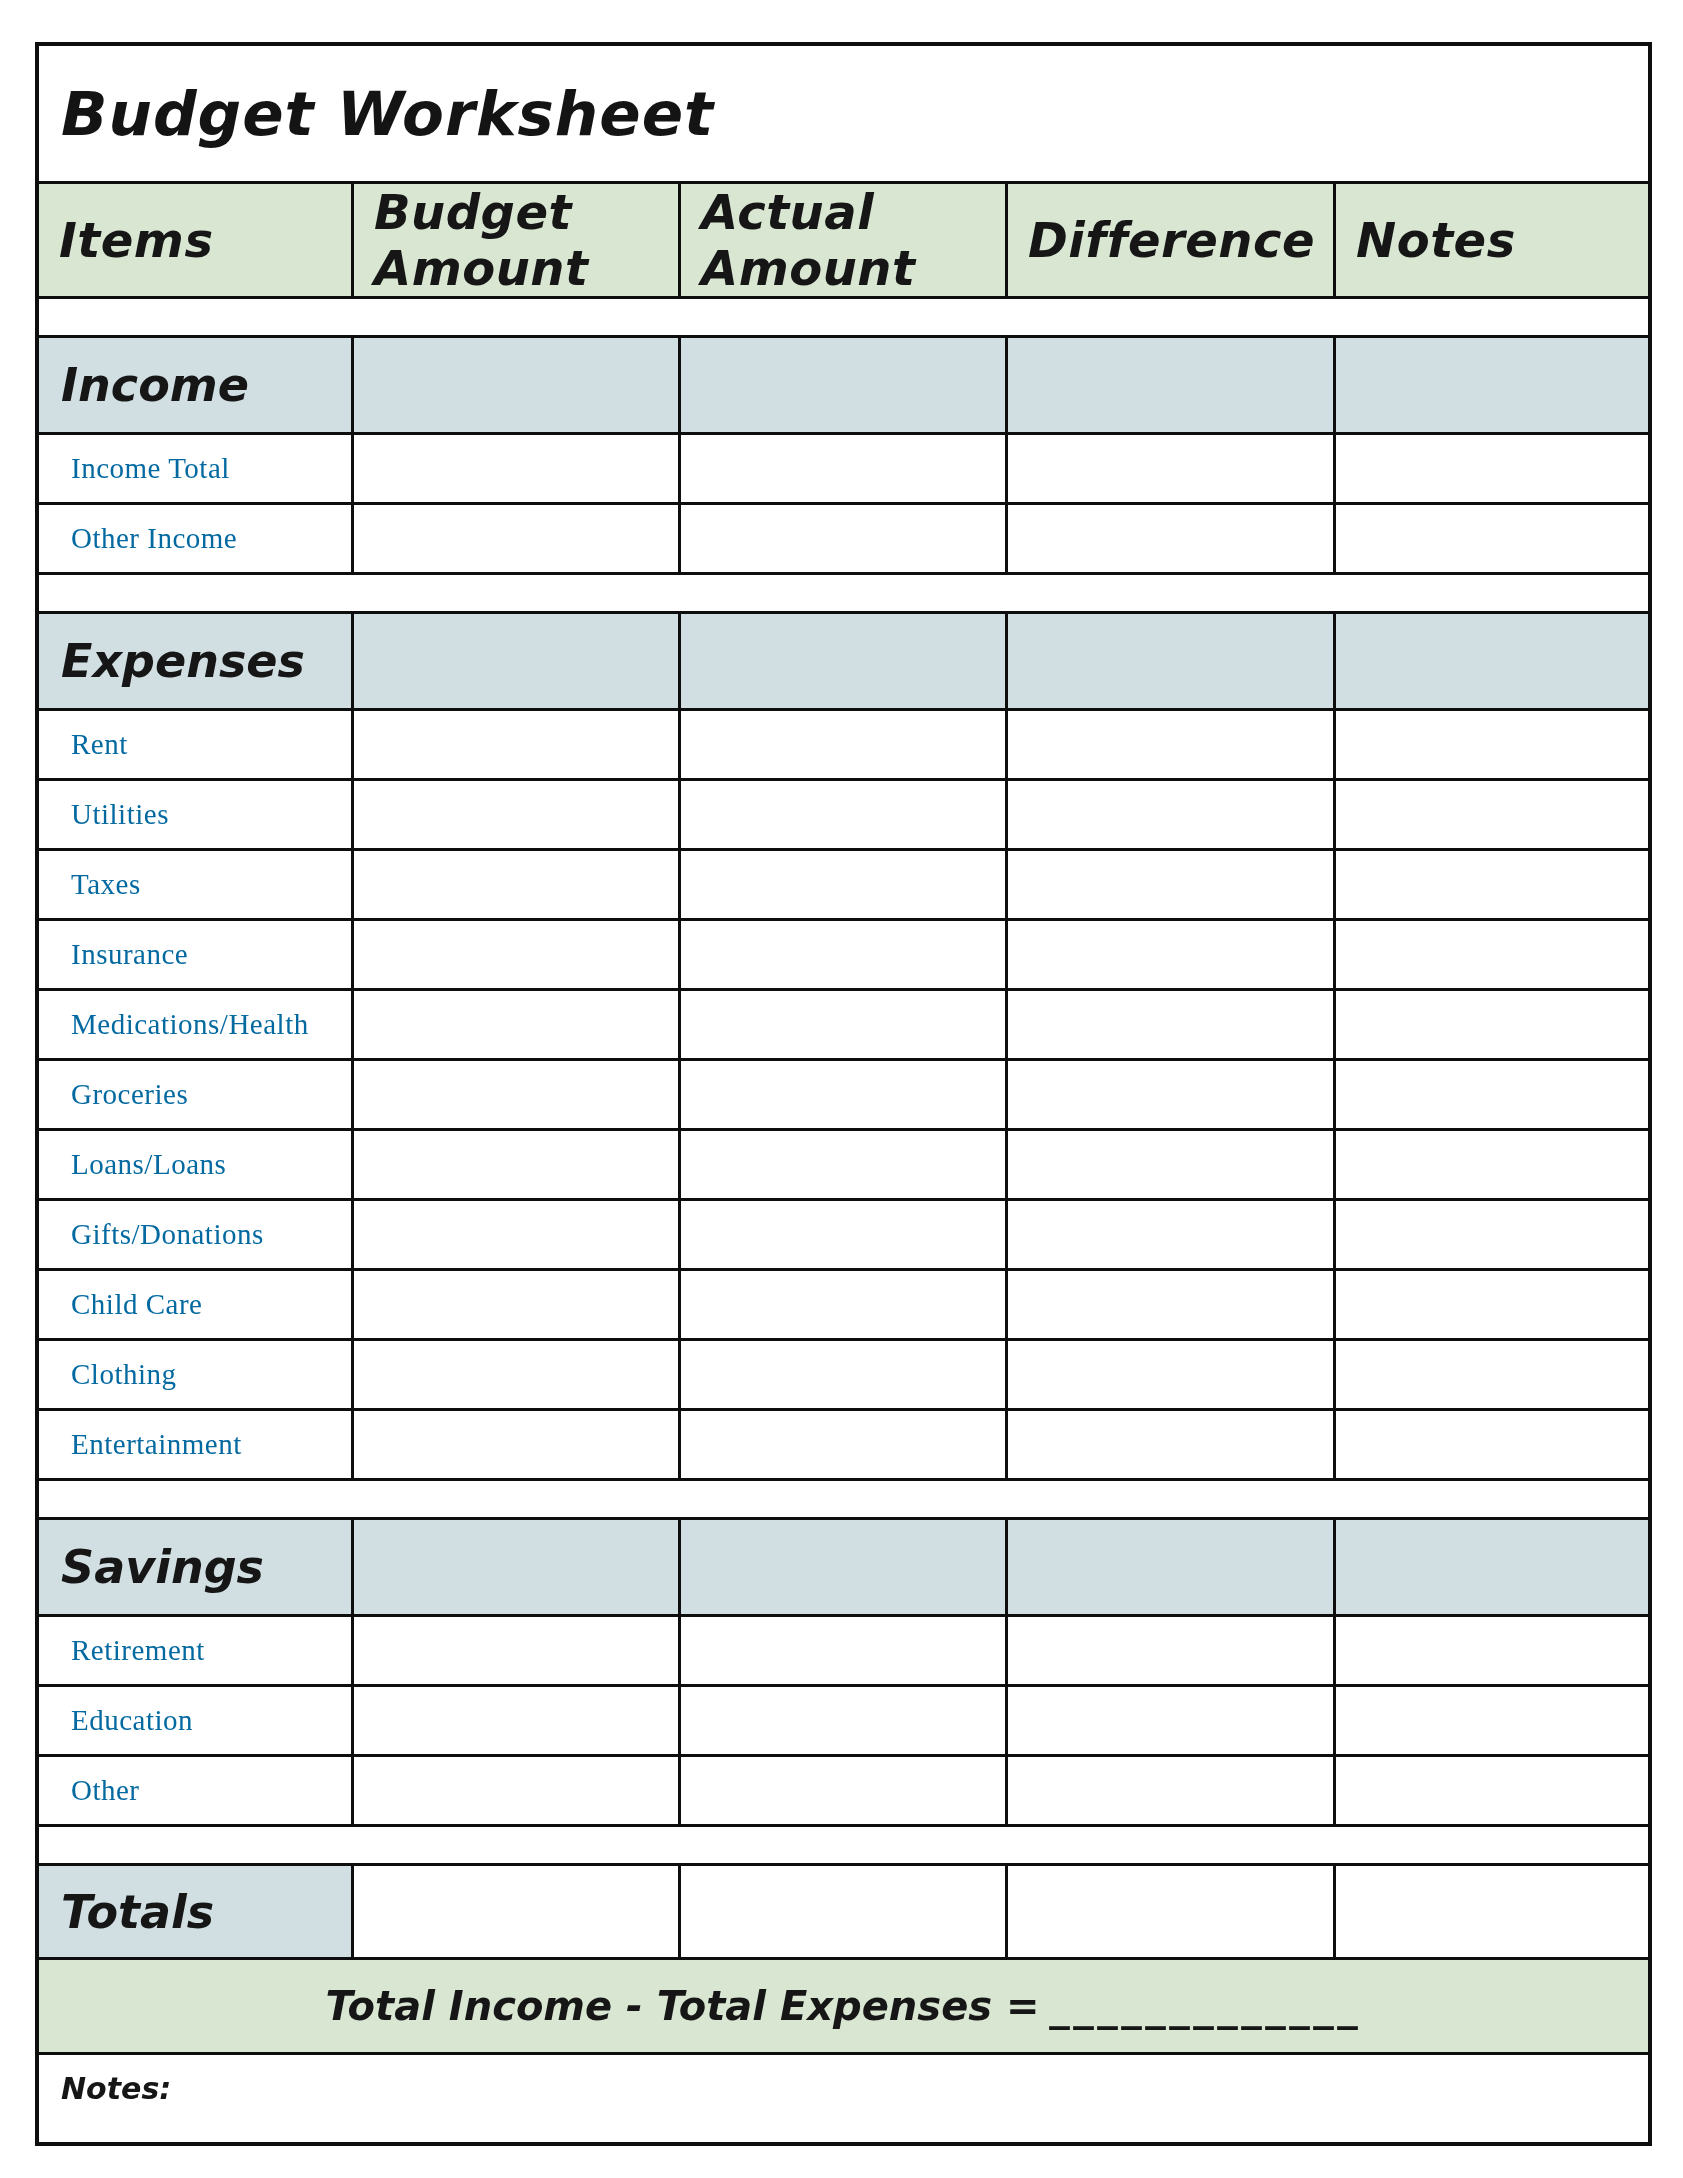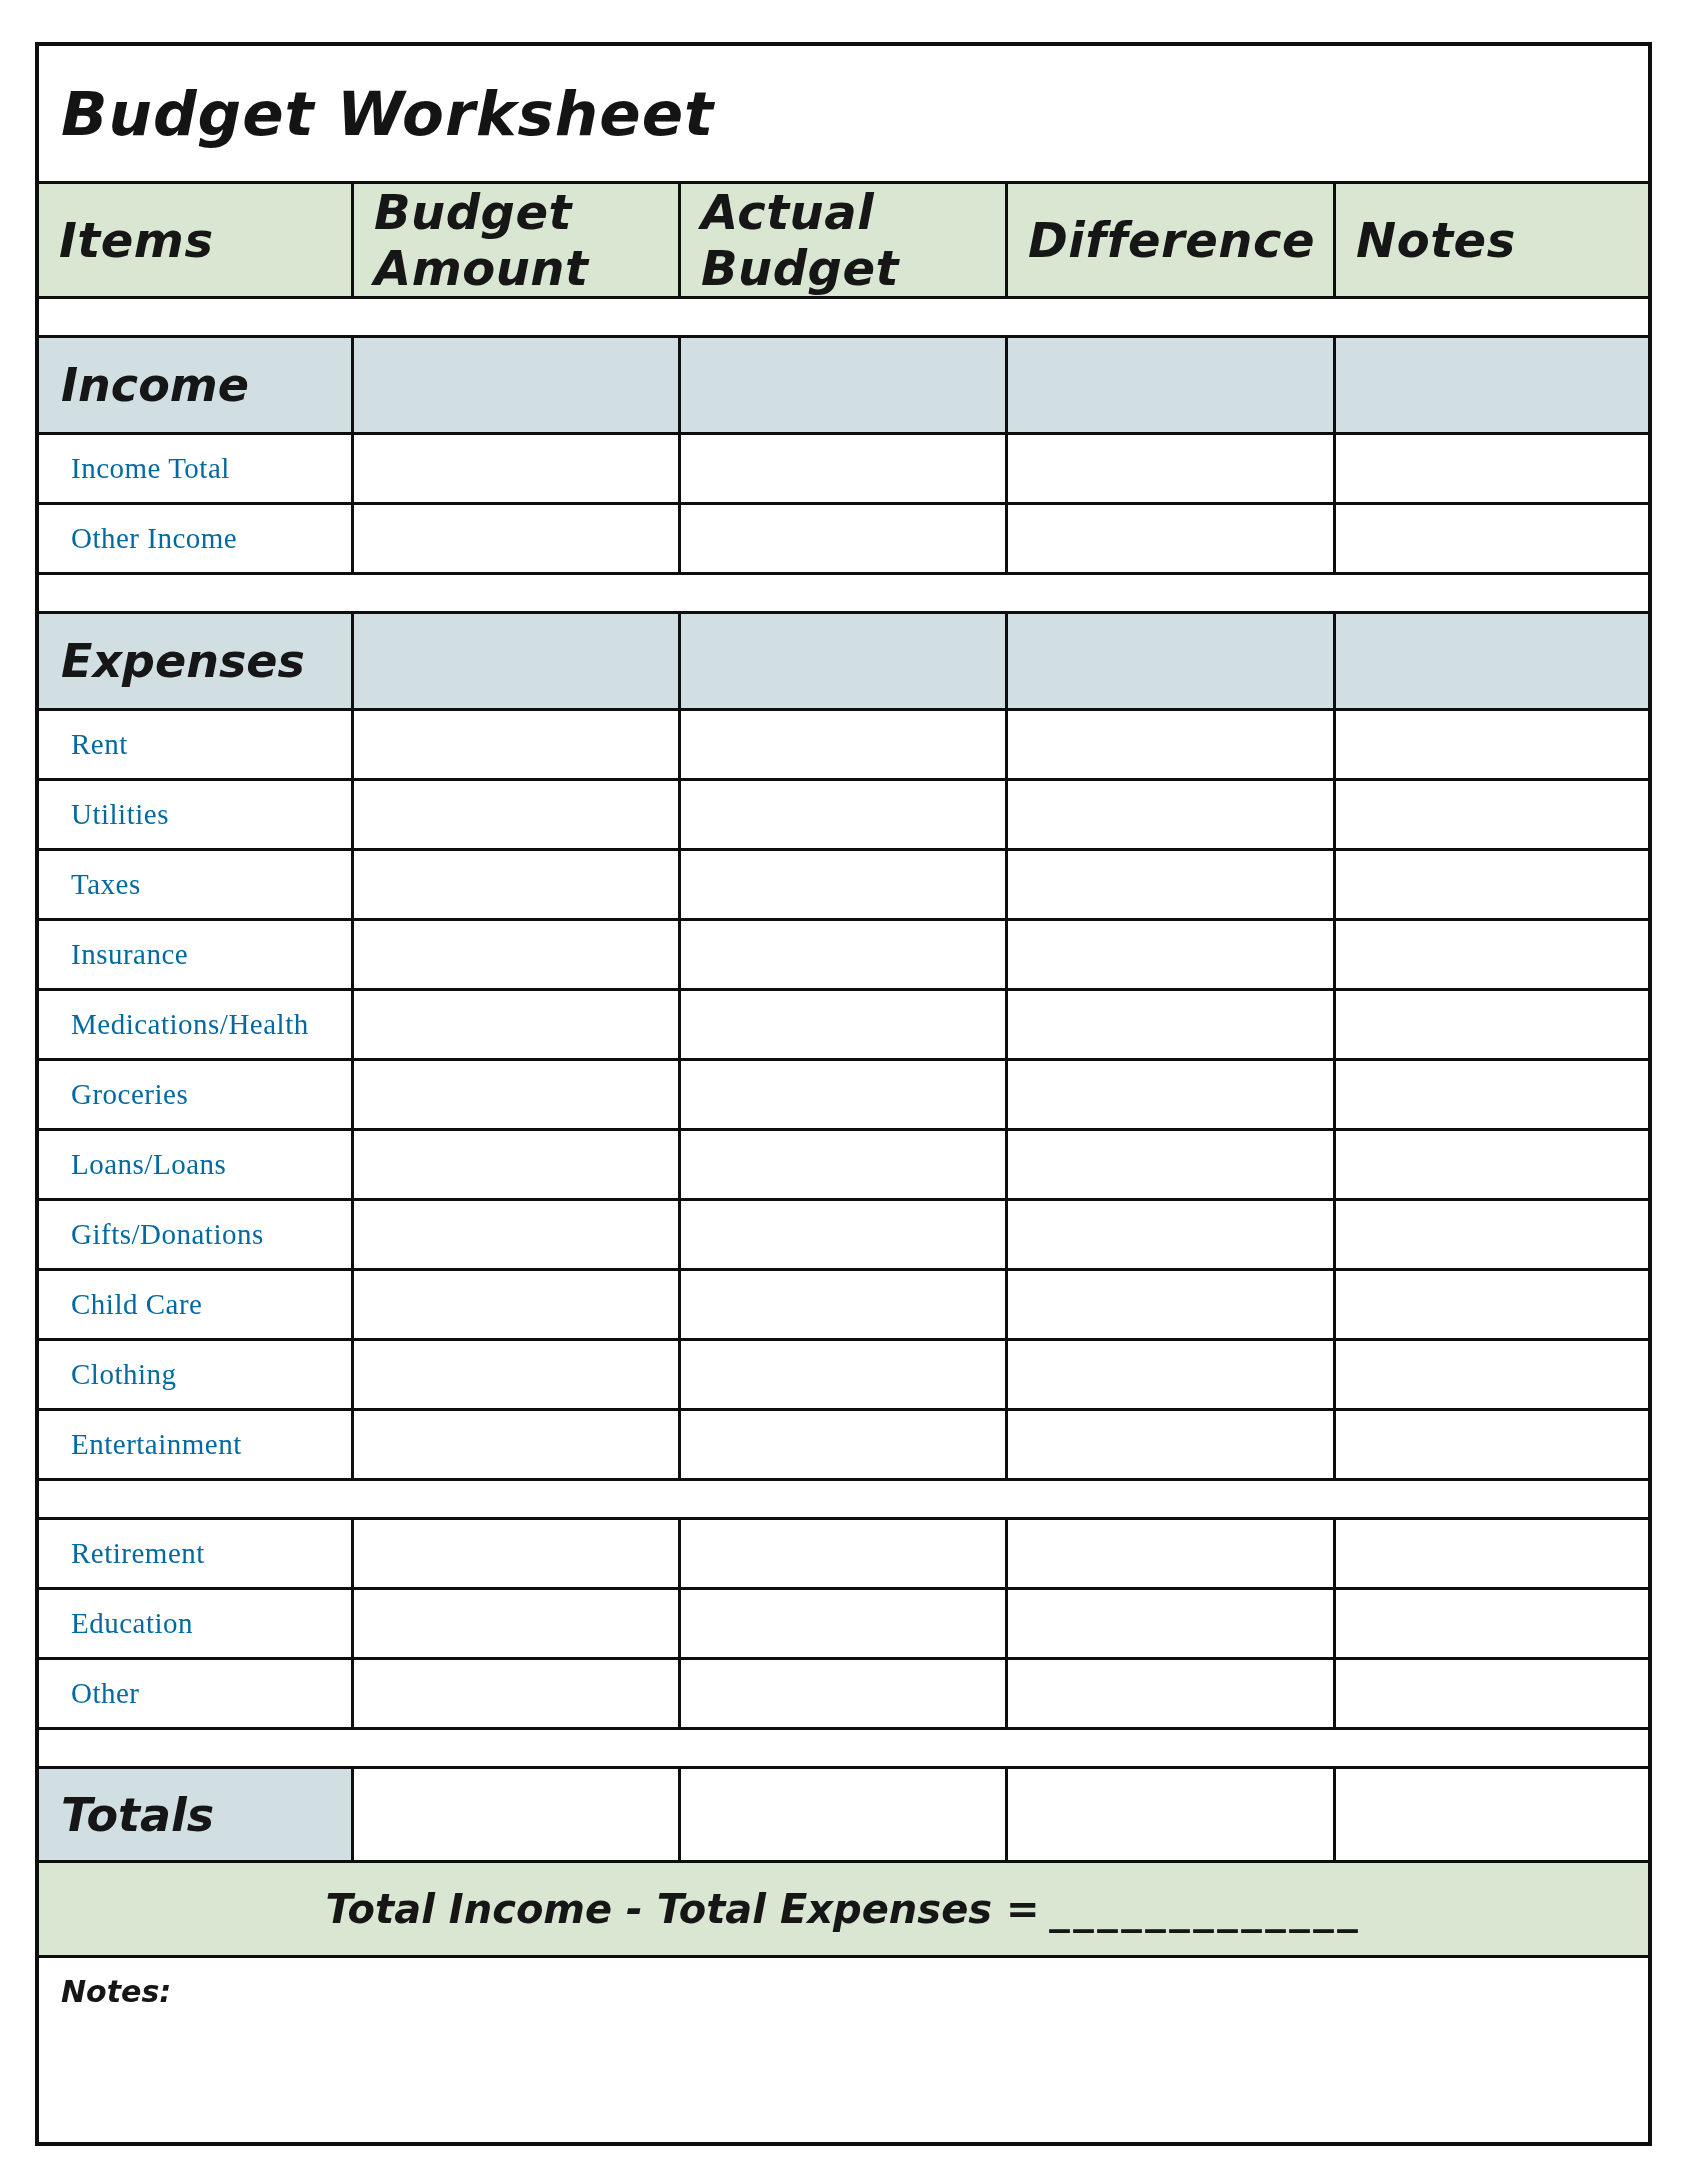--- a/index.html
+++ b/index.html
@@ -59,21 +59,21 @@
   </div>
 
   <div class="row colhead-row">
     <div class="cell">
         <span class="script colhead-label">Items</span>
       </div>
     <div class="cell">
         <span class="script colhead-label">Budget Amount</span>
       </div>
     <div class="cell">
-        <span class="script colhead-label">Actual Budget</span>
+        <span class="script colhead-label">Actual Amount</span>
       </div>
     <div class="cell">
         <span class="script colhead-label">Difference</span>
       </div>
     <div class="cell">
         <span class="script colhead-label">Notes</span>
       </div>
   </div>
 
   <div class="spacer"></div>
@@ -214,20 +214,29 @@
         <span class="item-label">Entertainment</span>
       </div>
     <div class="cell"></div>
     <div class="cell"></div>
     <div class="cell"></div>
     <div class="cell"></div>
   </div>
 
   <div class="spacer"></div>
 
+  <div class="row section-row">
+    <div class="cell">
+        <span class="script section-label">Savings</span>
+      </div>
+    <div class="cell"></div>
+    <div class="cell"></div>
+    <div class="cell"></div>
+    <div class="cell"></div>
+  </div>
 
   <div class="row data-row">
     <div class="cell">
         <span class="item-label">Retirement</span>
       </div>
     <div class="cell"></div>
     <div class="cell"></div>
     <div class="cell"></div>
     <div class="cell"></div>
   </div>

